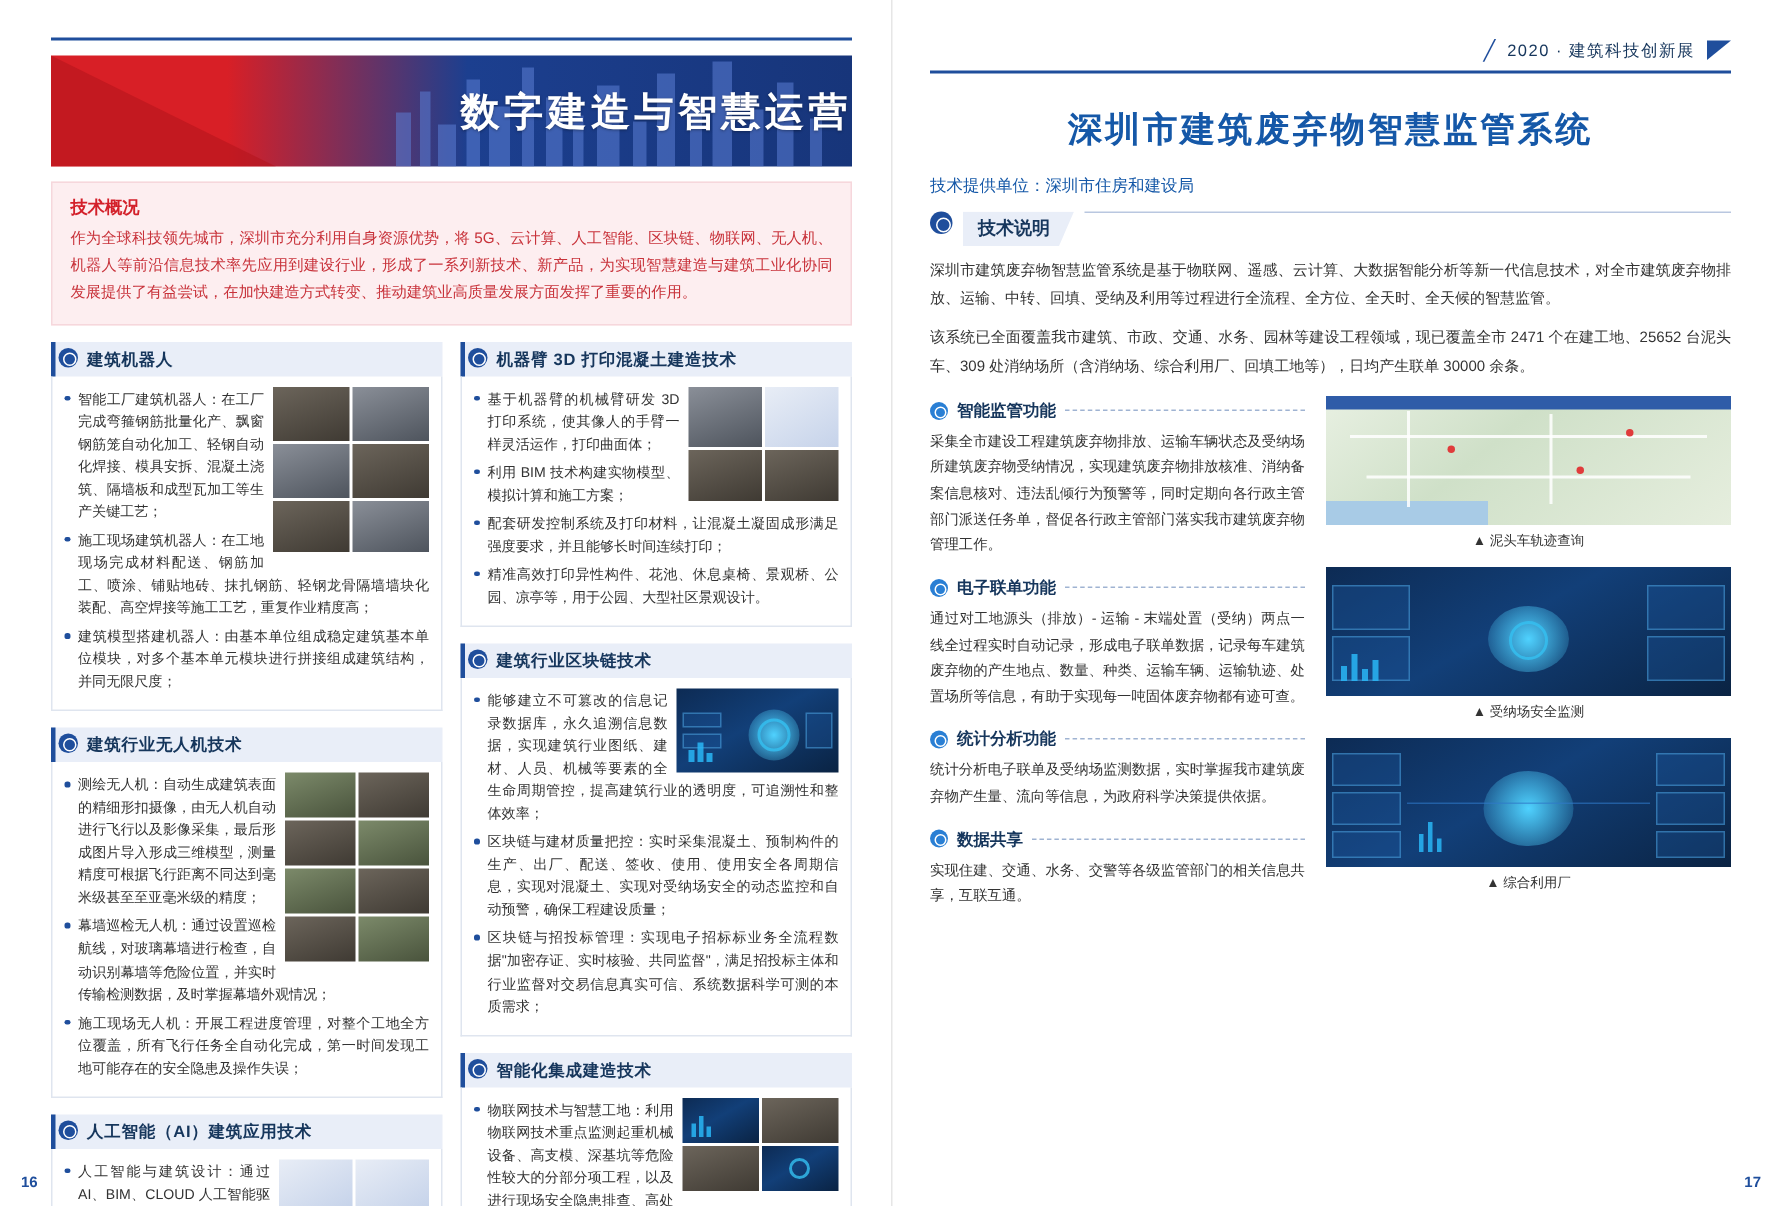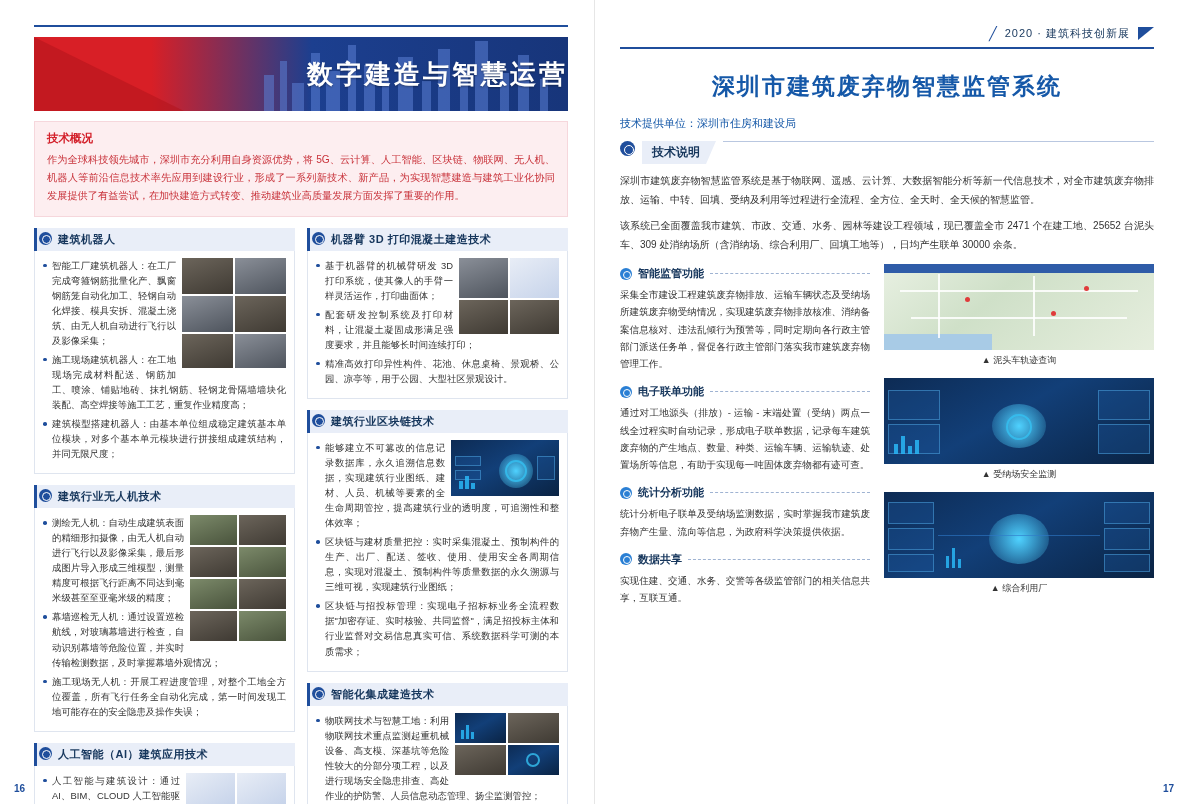--- a/index.html
+++ b/index.html
@@ -198,21 +198,21 @@
                 <span class="ph robot" style="height:36px"></span>
                 <span class="ph robot" style="height:36px"></span>
                 <span class="ph site" style="height:36px"></span>
               </div>
               <div class="grid2" style="width:104px;margin-top:2px">
                 <span class="ph site" style="height:34px"></span>
                 <span class="ph robot" style="height:34px"></span>
               </div>
             </div>
             <ul class="bul">
-              <li>智能工厂建筑机器人：在工厂完成弯箍钢筋批量化产、飘窗钢筋笼自动化加工、轻钢自动化焊接、模具安拆、混凝土浇筑、由无人机自动进行飞行以及影像采集；</li>
+              <li>智能工厂建筑机器人：在工厂完成弯箍钢筋批量化产、飘窗钢筋笼自动化加工、轻钢自动化焊接、模具安拆、混凝土浇筑、隔墙板和成型瓦加工等生产关键工艺；</li>
               <li>施工现场建筑机器人：在工地现场完成材料配送、钢筋加工、喷涂、铺贴地砖、抹扎钢筋、轻钢龙骨隔墙墙块化装配、高空焊接等施工工艺，重复作业精度高；</li>
               <li>建筑模型搭建机器人：由基本单位组成稳定建筑基本单位模块，对多个基本单元模块进行拼接组成建筑结构，并同无限尺度；</li>
             </ul>
           </div>
         </div>
 
         <div class="sec">
           <div class="sec-h">
             <div class="dot"></div>
             <div class="t">建筑行业无人机技术</div>
@@ -271,20 +271,21 @@
             <div class="wrapimg">
               <div class="grid2" style="width:100px">
                 <span class="ph robot" style="height:40px"></span>
                 <span class="ph ai" style="height:40px"></span>
                 <span class="ph site" style="height:34px"></span>
                 <span class="ph site" style="height:34px"></span>
               </div>
             </div>
             <ul class="bul">
               <li>基于机器臂的机械臂研发 3D 打印系统，使其像人的手臂一样灵活运作，打印曲面体；</li>
+              <li>利用 BIM 技术构建实物模型、模拟计算和施工方案；</li>
               <li>配套研发控制系统及打印材料，让混凝土凝固成形满足强度要求，并且能够长时间连续打印；</li>
               <li>精准高效打印异性构件、花池、休息桌椅、景观桥、公园、凉亭等，用于公园、大型社区景观设计。</li>
             </ul>
           </div>
         </div>
 
         <div class="sec">
           <div class="sec-h">
             <div class="dot"></div>
             <div class="t">建筑行业区块链技术</div>
@@ -297,21 +298,21 @@
                 <span class="pnl" style="left:4px;top:16px;width:26px;height:10px"></span>
                 <span class="pnl" style="left:4px;top:30px;width:26px;height:10px"></span>
                 <span class="pnl" style="left:86px;top:16px;width:18px;height:24px"></span>
                 <span class="bar" style="left:8px;width:4px;height:8px"></span>
                 <span class="bar" style="left:14px;width:4px;height:13px"></span>
                 <span class="bar" style="left:20px;width:4px;height:6px"></span>
               </div>
             </div>
             <ul class="bul">
               <li>能够建立不可篡改的信息记录数据库，永久追溯信息数据，实现建筑行业图纸、建材、人员、机械等要素的全生命周期管控，提高建筑行业的透明度，可追溯性和整体效率；</li>
-              <li>区块链与建材质量把控：实时采集混凝土、预制构件的生产、出厂、配送、签收、使用、使用安全各周期信息，实现对混凝土、预制构件等质量数据的永久溯源与三维可视，实现建筑行业图纸；</li>
+              <li>区块链与建材质量把控：实时采集混凝土、预制构件的生产、出厂、配送、签收、使用、使用安全各周期信息，实现对混凝土、实现对受纳场安全的动态监控和自动预警，确保工程建设质量；</li>
               <li>区块链与招投标管理：实现电子招标标业务全流程数据"加密存证、实时核验、共同监督"，满足招投标主体和行业监督对交易信息真实可信、系统数据科学可测的本质需求；</li>
             </ul>
           </div>
         </div>
 
         <div class="sec">
           <div class="sec-h">
             <div class="dot"></div>
             <div class="t">智能化集成建造技术</div>
           </div>

